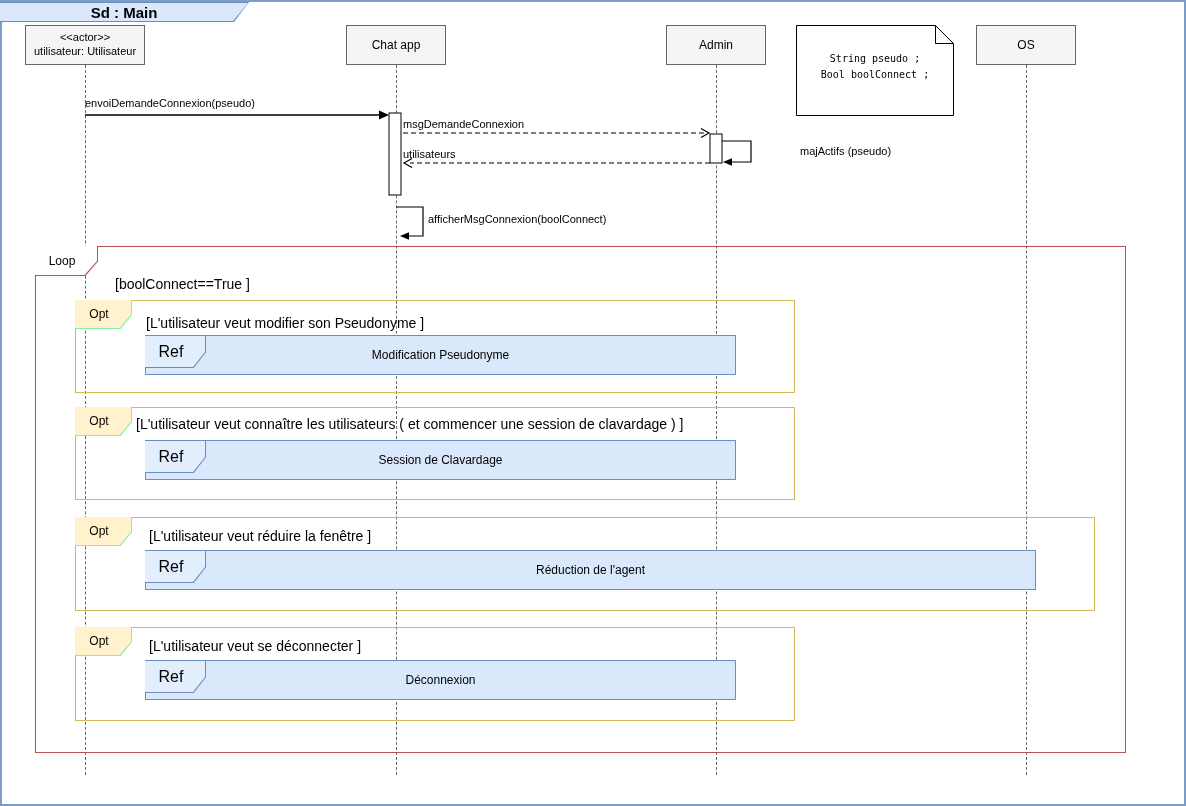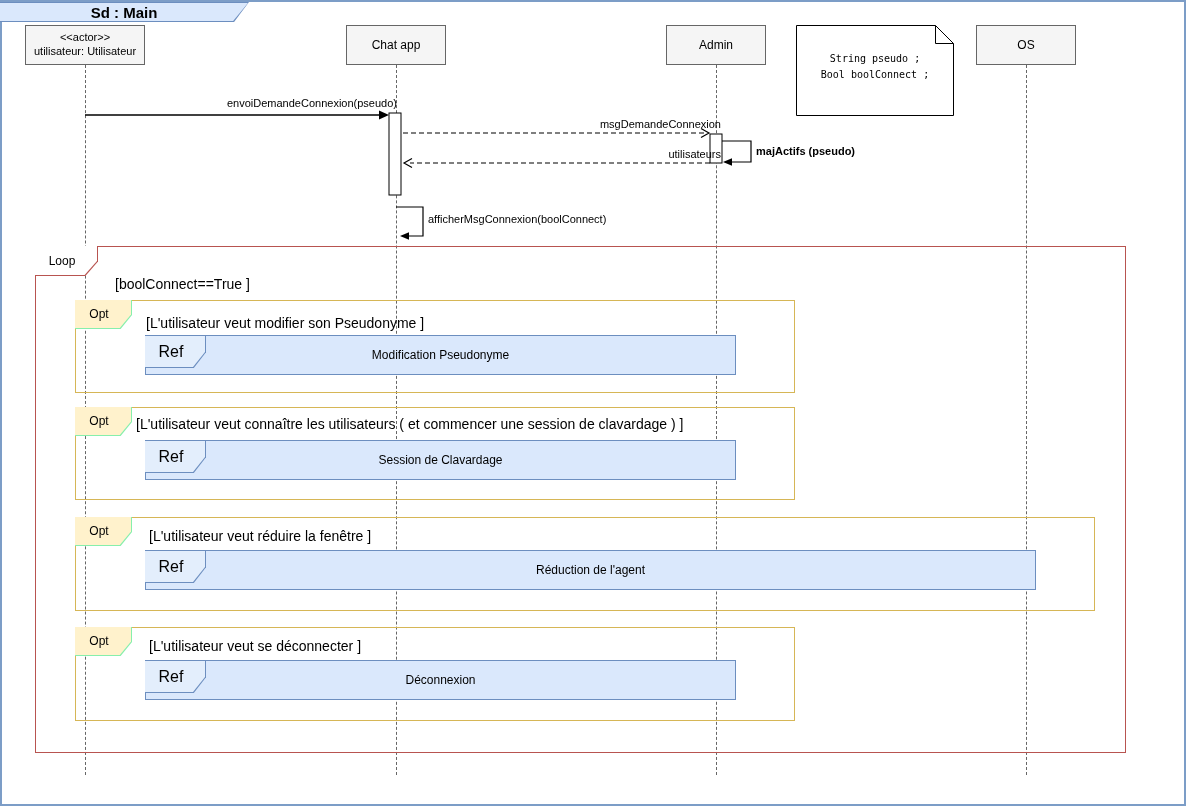--- a/index.html
+++ b/index.html
@@ -23,21 +23,21 @@
     font-size:12px;z-index:3;text-align:center;line-height:1.25;}
   .hbox .small{font-size:11px;}
   
   .note-wrap{position:absolute;left:796px;top:25px;width:158px;height:91px;z-index:3;}
   .note-text{position:absolute;left:0;top:26px;width:158px;text-align:center;
     font-family:"DejaVu Sans Mono","Liberation Mono",monospace;font-size:10px;line-height:16px;}
   
   .overlay{position:absolute;left:0;top:0;z-index:4;pointer-events:none;}
   
   .mlabel{position:absolute;font-size:11px;z-index:5;white-space:nowrap;}
-  .mcenter{text-align:right;margin-left:12px;}
+  .mcenter{text-align:left;}
   
   .frag{position:absolute;box-sizing:border-box;background:transparent;z-index:2;}
   .frag-loop{border:1px solid #b85450;}
   .frag-opt{border:1px solid #d6b656;}
   .pent-outer{position:absolute;left:-1px;top:-1px;clip-path:polygon(0 0,100% 0,100% 52%,80% 100%,0 100%);z-index:3;}
   .pent-inner{position:absolute;left:0;top:0;right:1px;bottom:1px;
     clip-path:polygon(0 0,100% 0,100% 52%,80% 100%,0 100%);
     display:flex;align-items:center;justify-content:center;font-size:12px;padding-right:8px;box-sizing:border-box;}
   .pent-loop-outer{width:63px;height:30px;background:#b85450;}
   .pent-loop-inner{background:#ffffff;}
@@ -168,15 +168,15 @@
     <path d="M722,141 H751 V162 H732" fill="none" stroke="#000000" stroke-width="1.2"></path>
     <polygon points="732,158.3 723,162 732,165.7" fill="#000000"></polygon>
 
     <path d="M396,207 H423 V236 H409" fill="none" stroke="#000000" stroke-width="1.2"></path>
     <polygon points="409,232.3 400,236 409,239.7" fill="#000000"></polygon>
   </svg>
 
   <div class="mlabel mcenter" style="left:85px;top:97px;width:300px;">envoiDemandeConnexion(pseudo)</div>
   <div class="mlabel mcenter" style="left:403px;top:118px;width:306px;">msgDemandeConnexion</div>
   <div class="mlabel mcenter" style="left:403px;top:148px;width:306px;">utilisateurs</div>
-  <div class="mlabel" style="left:756px;top:145px;font-weight:bold;">majActifs (pseudo)</div>
+  <div class="mlabel" style="left:800px;top:145px;">majActifs (pseudo)</div>
   <div class="mlabel" style="left:428px;top:213px;">afficherMsgConnexion(boolConnect)</div>
 </div>
 
 </body></html>

